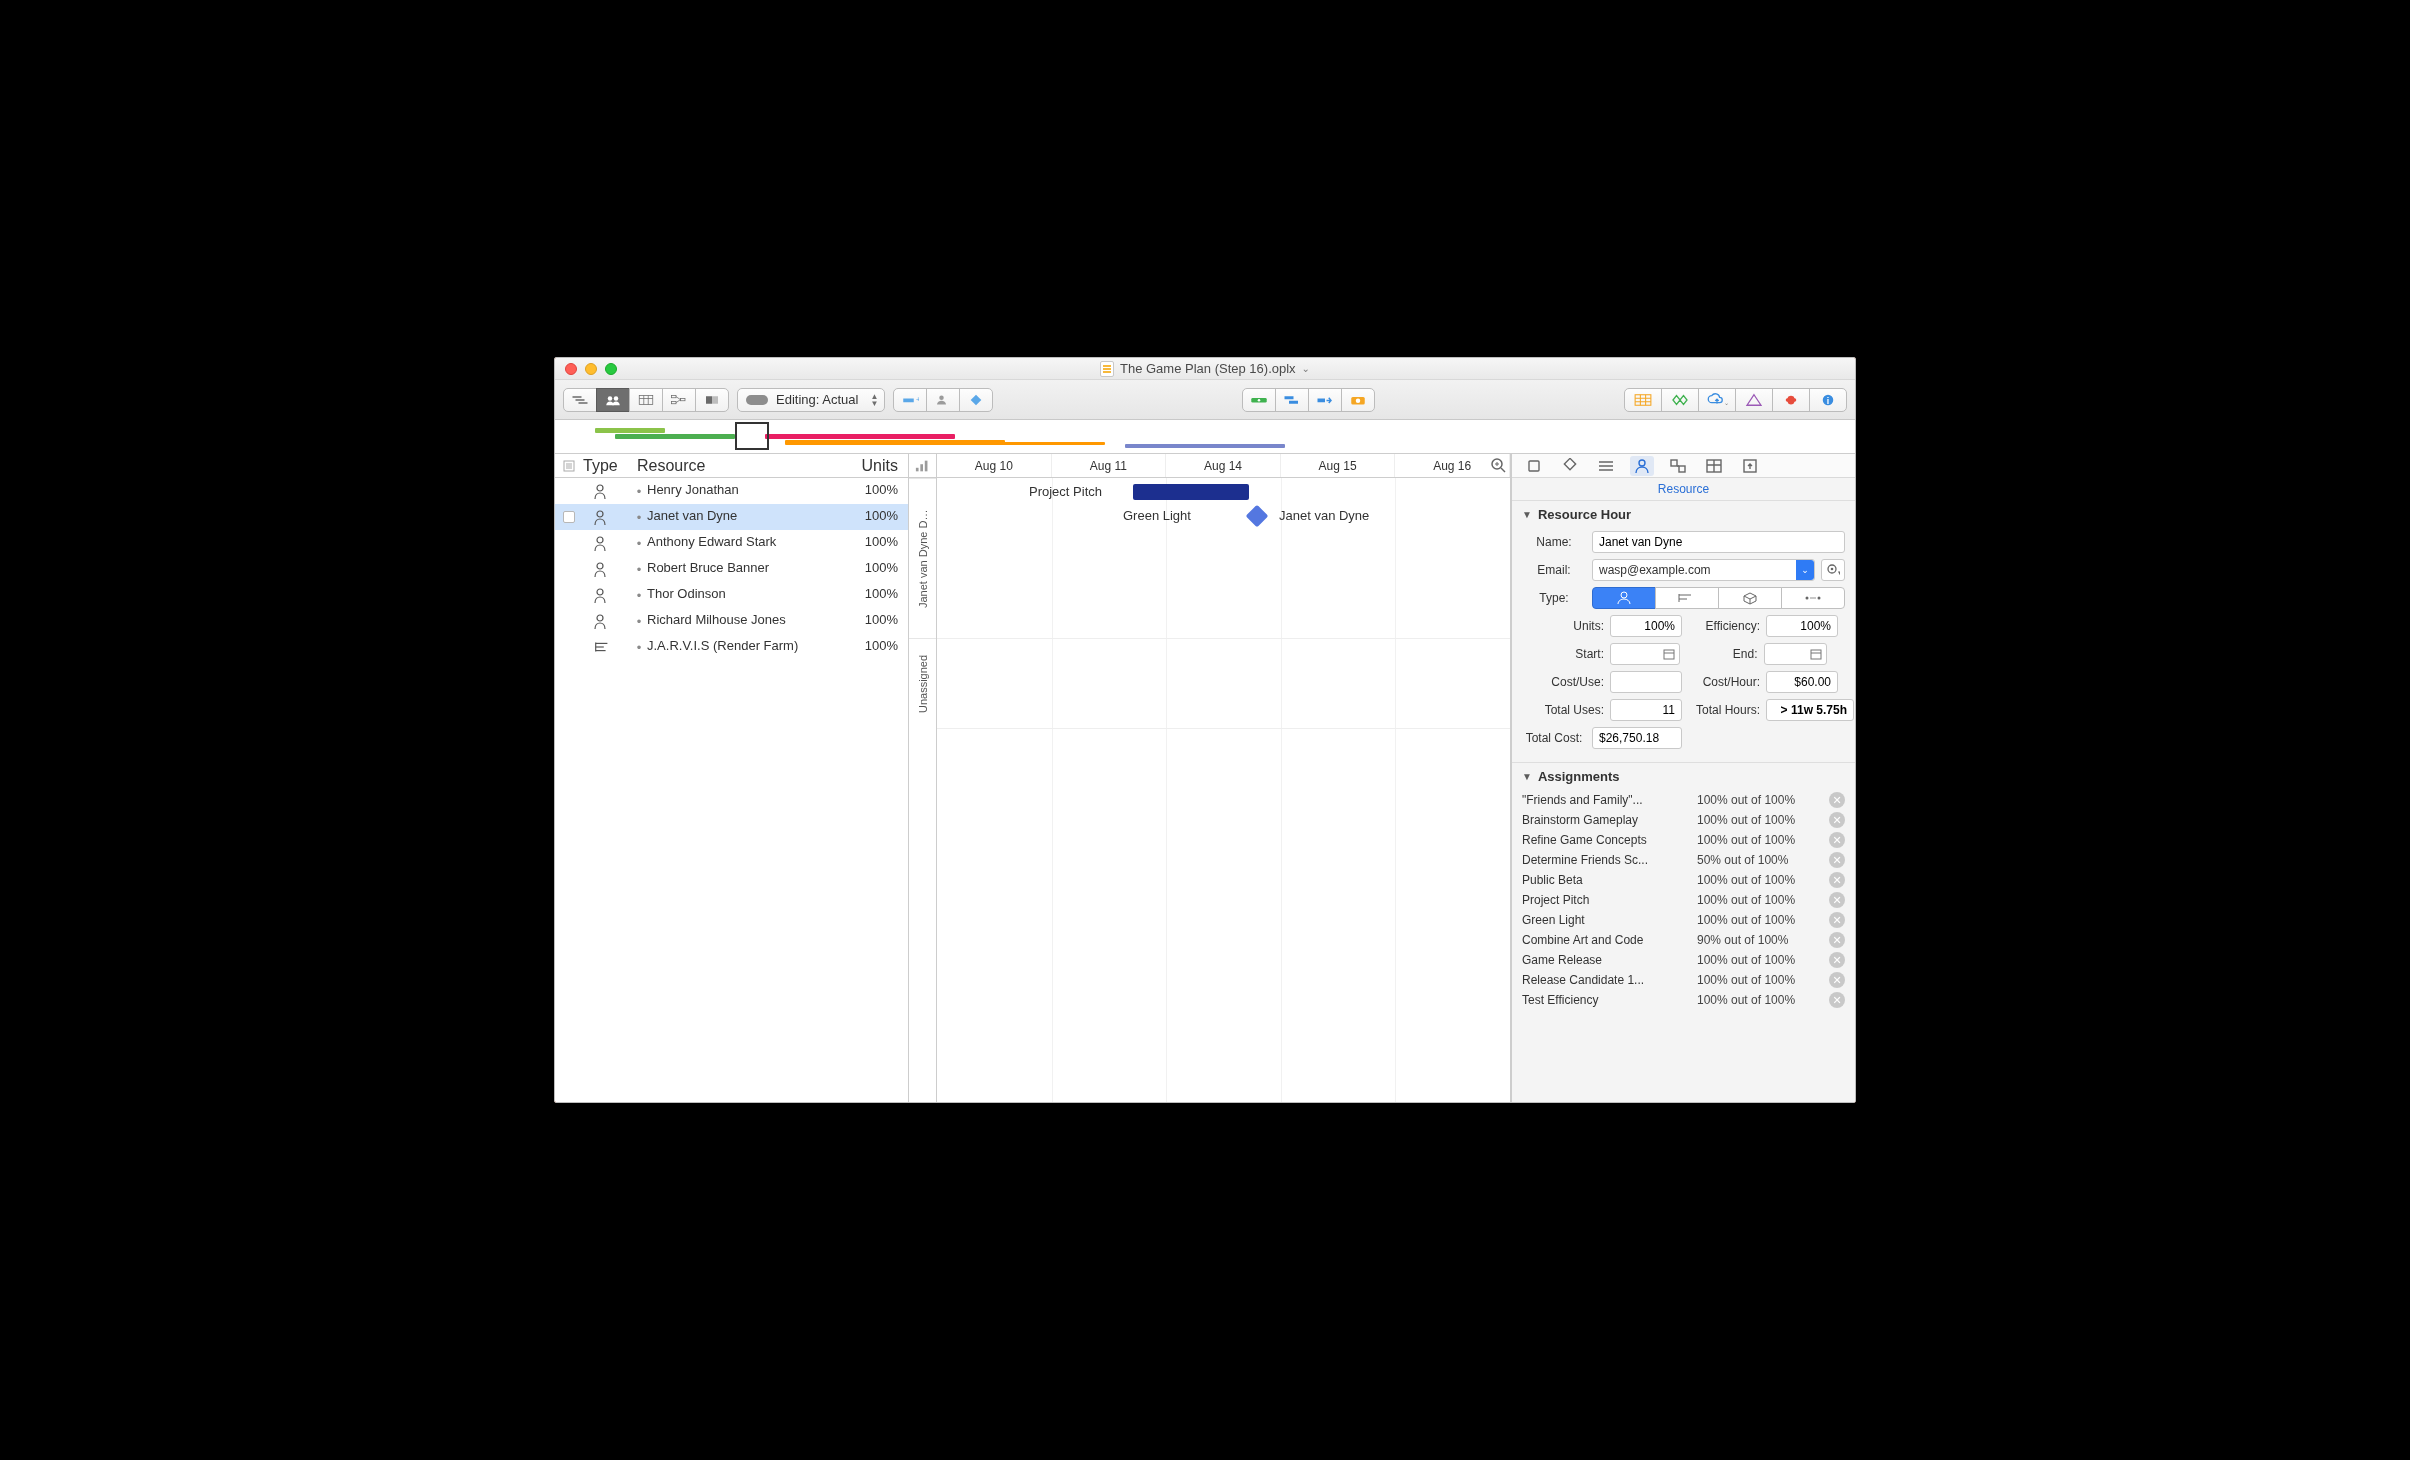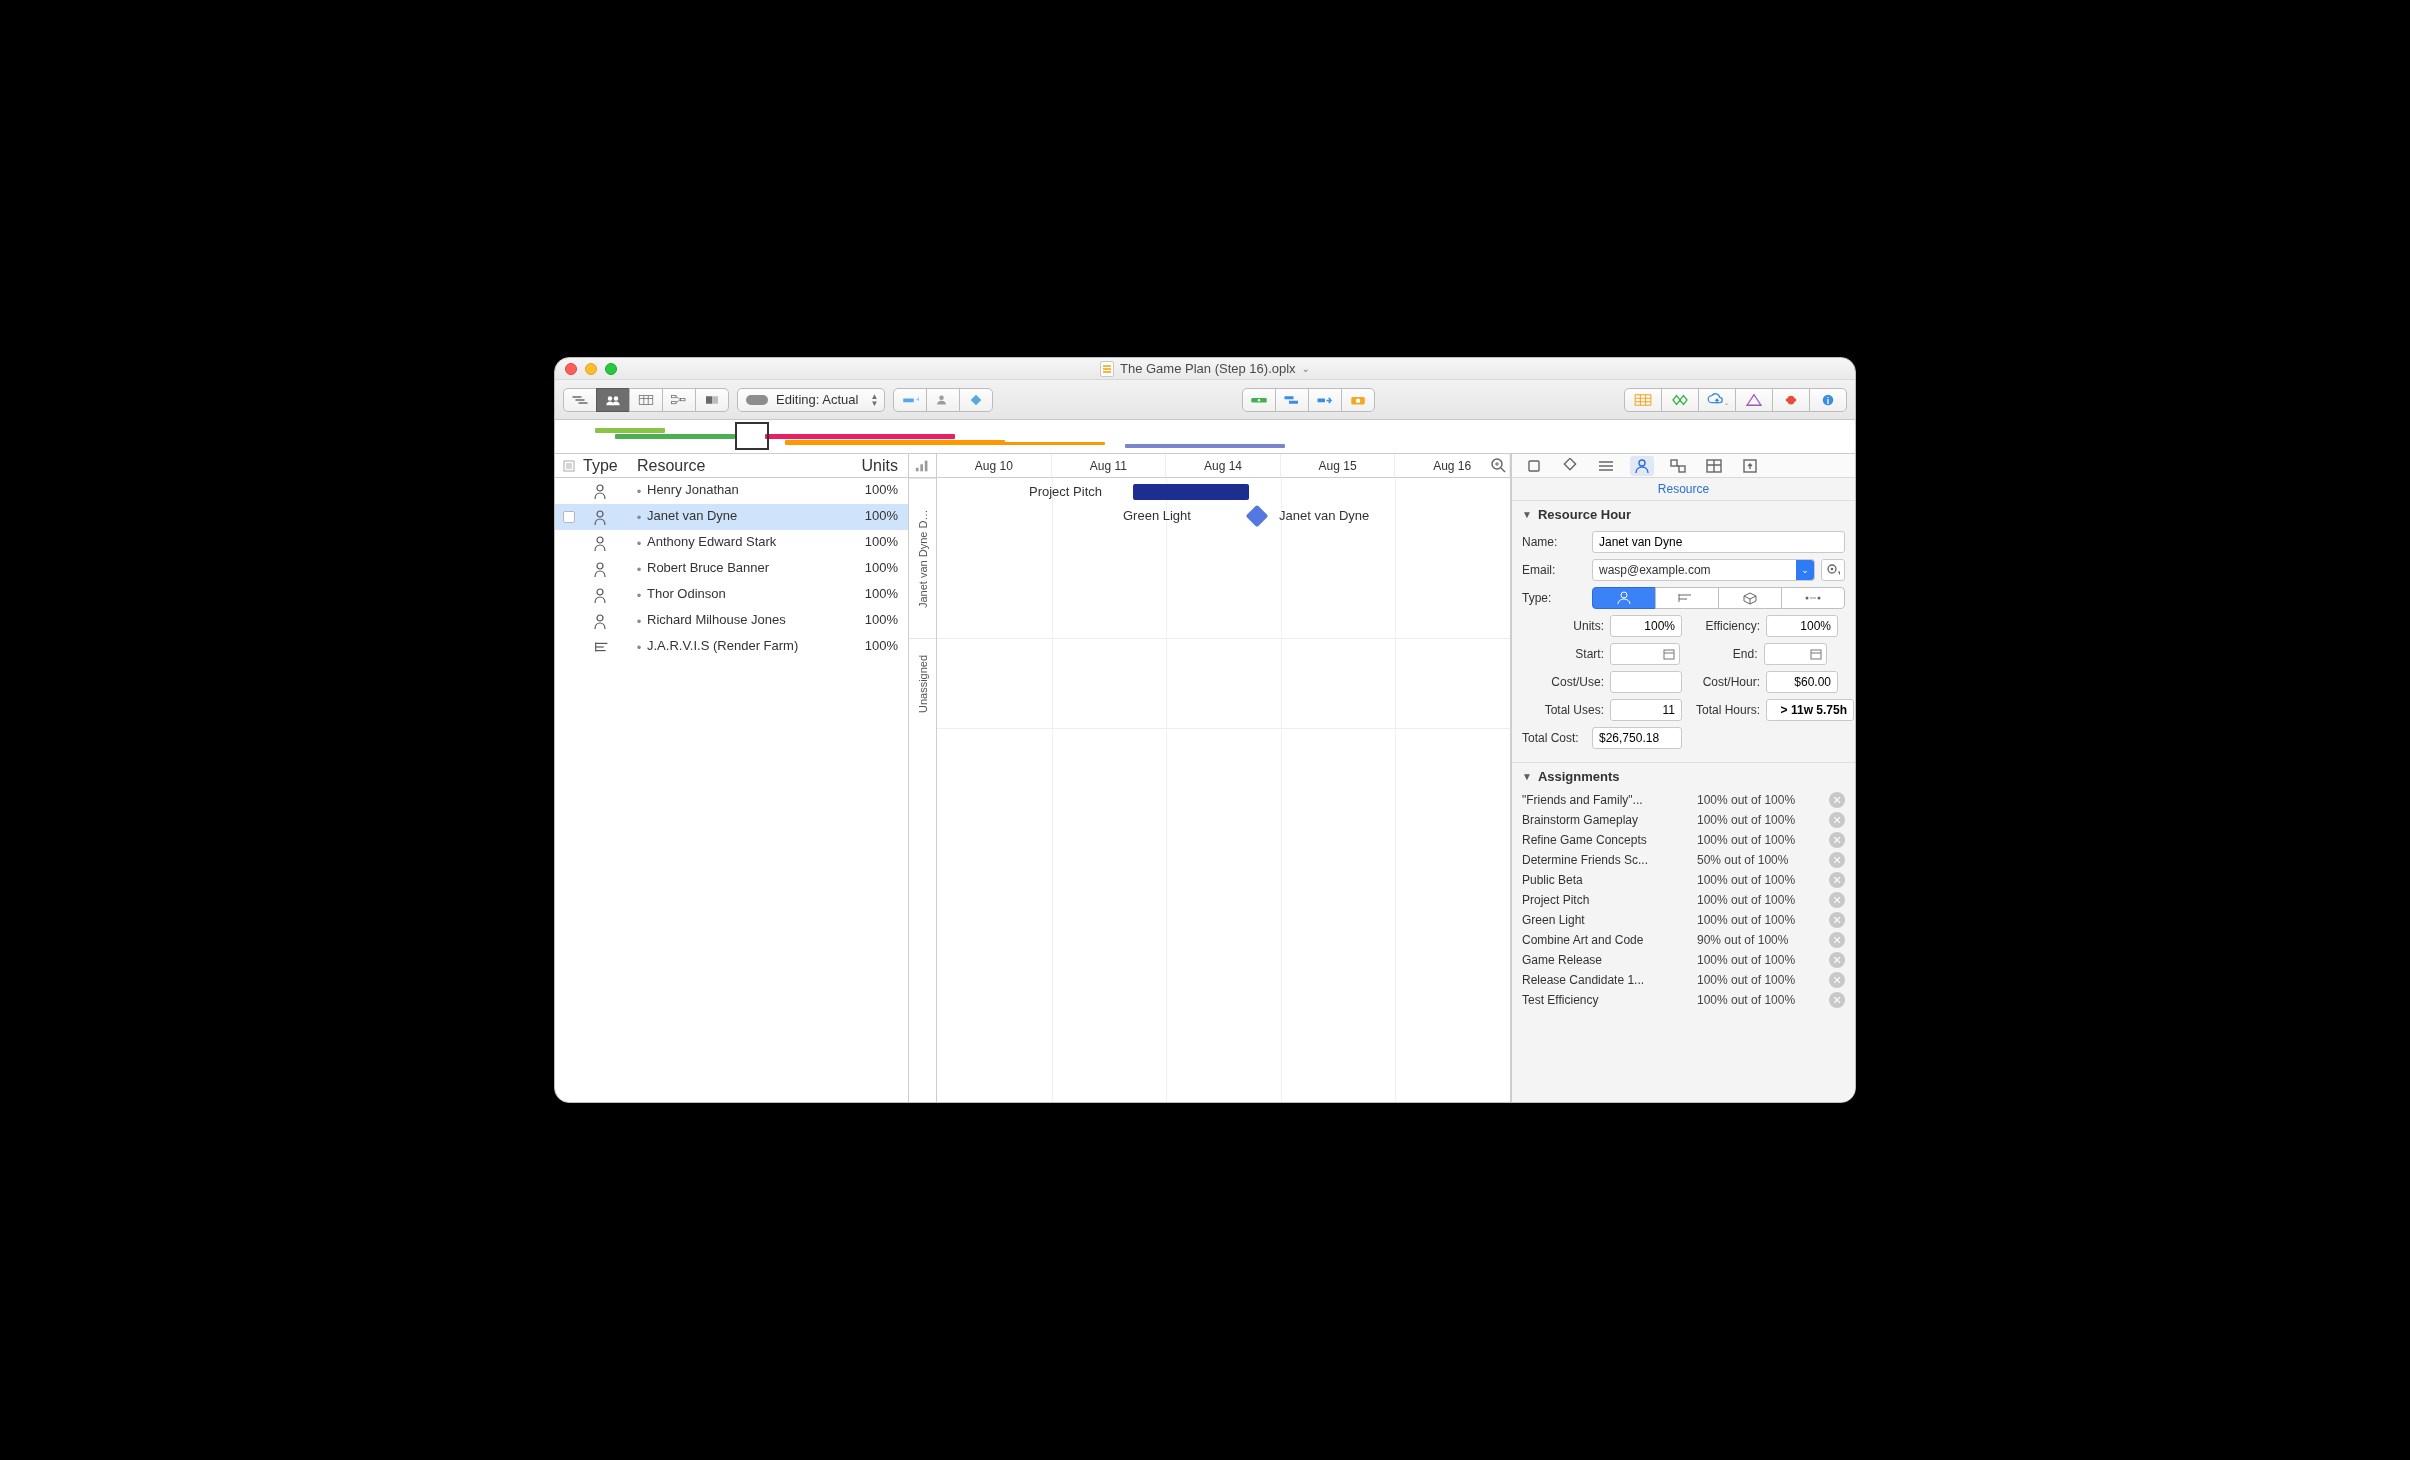--- a/index.html
+++ b/index.html
@@ -10,21 +10,21 @@
     color: #333;
     display: flex;
     align-items: center;
     justify-content: center;
     min-height: 100vh;
   }
   .window {
     width: 1302px;
     height: 746px;
     background: #c2410c;
-    border-radius: 15px;
+    border-radius: 2px;
     box-shadow: 0 20px 60px rgba(0,0,0,.5);
     overflow: hidden;
     display: flex;
     flex-direction: column;
     border: 1px solid #bdbdbd;
   }
   
   .titlebar {
     height: 22px;
     display: flex;
@@ -127,21 +127,21 @@
   .insp-tabs{height:24px;display:flex;align-items:center;justify-content:flex-start;gap:12px;padding:0 10px;border-bottom:1px solid #d9d9d9;background:#fafafa;}
   .insp-tabs .itab{width:24px;height:20px;display:flex;align-items:center;justify-content:center;border-radius:3px;}
   .insp-tabs .itab.active{background:#e0e8f5;}
   .insp-tabs svg{width:18px;height:16px;stroke:#666;fill:none;stroke-width:1.4;}
   .itab.active svg{stroke:#2a6fd6;}
   .insp-subtitle{text-align:center;font-size:12px;color:#2a6fd6;padding:4px 0;}
   .section{border-top:1px solid #dedede;}
   .section-hdr{display:flex;align-items:center;gap:6px;padding:6px 10px;font-weight:600;font-size:13px;}
   .disclose{font-size:10px;color:#5c5c5c;}
   .formrow{display:flex;align-items:center;padding:3px 10px;gap:6px;font-size:12px;}
-  .formrow label{width:64px;text-align:left;color:#333;}
+  .formrow label{width:64px;text-align:center;color:#333;}
   .formrow label.wide{width:84px;}
   .formrow input[type=text]{flex:1;height:22px;border:1px solid #c9c9c9;border-radius:3px;padding:0 6px;background:#fff;font-size:12px;}
   .formrow .val-right{}
   .typeseg{flex:1;display:flex;}
   .typeseg .tseg{flex:1;height:22px;border:1px solid #bfbfbf;margin-left:-1px;display:flex;align-items:center;justify-content:center;background:#fff;}
   .typeseg .tseg:first-child{margin-left:0;border-top-left-radius:4px;border-bottom-left-radius:4px;}
   .typeseg .tseg:last-child{border-top-right-radius:4px;border-bottom-right-radius:4px;}
   .typeseg .tseg.active{background:#3b82f6;border-color:#2f6cd0;}
   .typeseg .tseg.active svg *{stroke:#fff;}
   .dual{display:flex;gap:8px;padding:3px 28px;}

